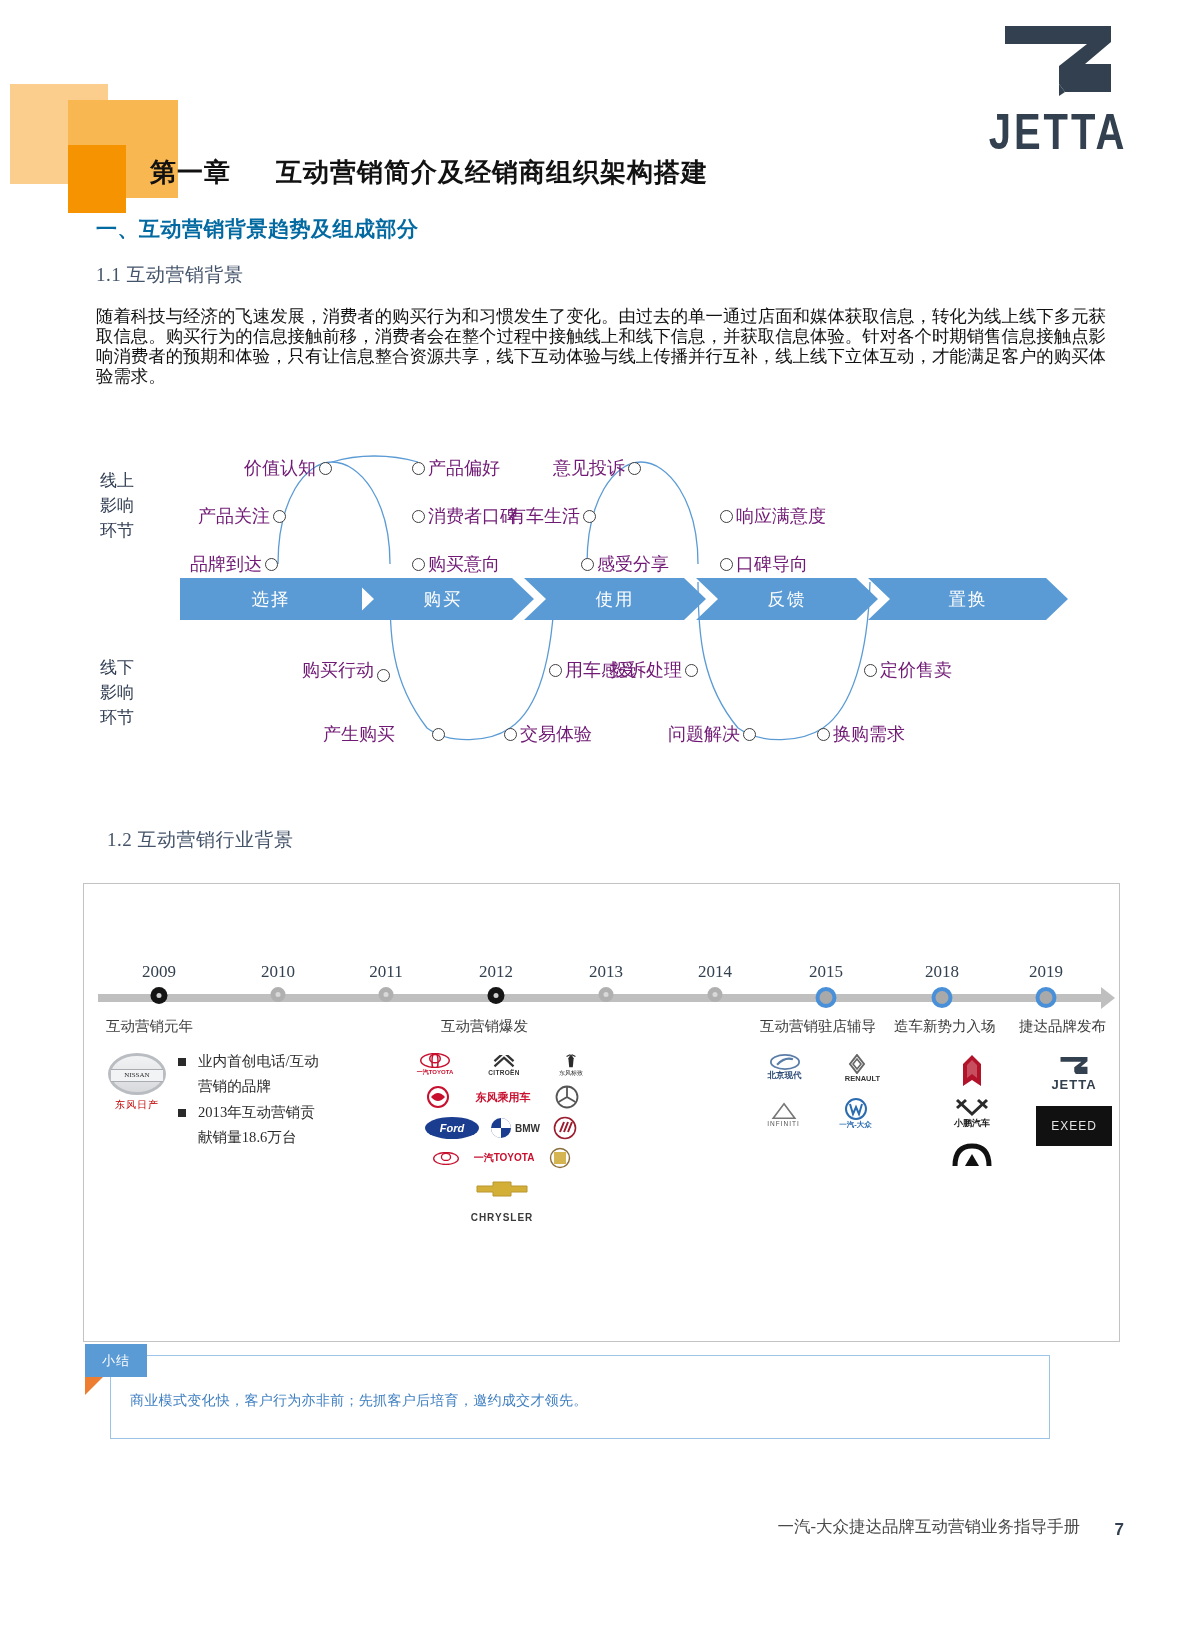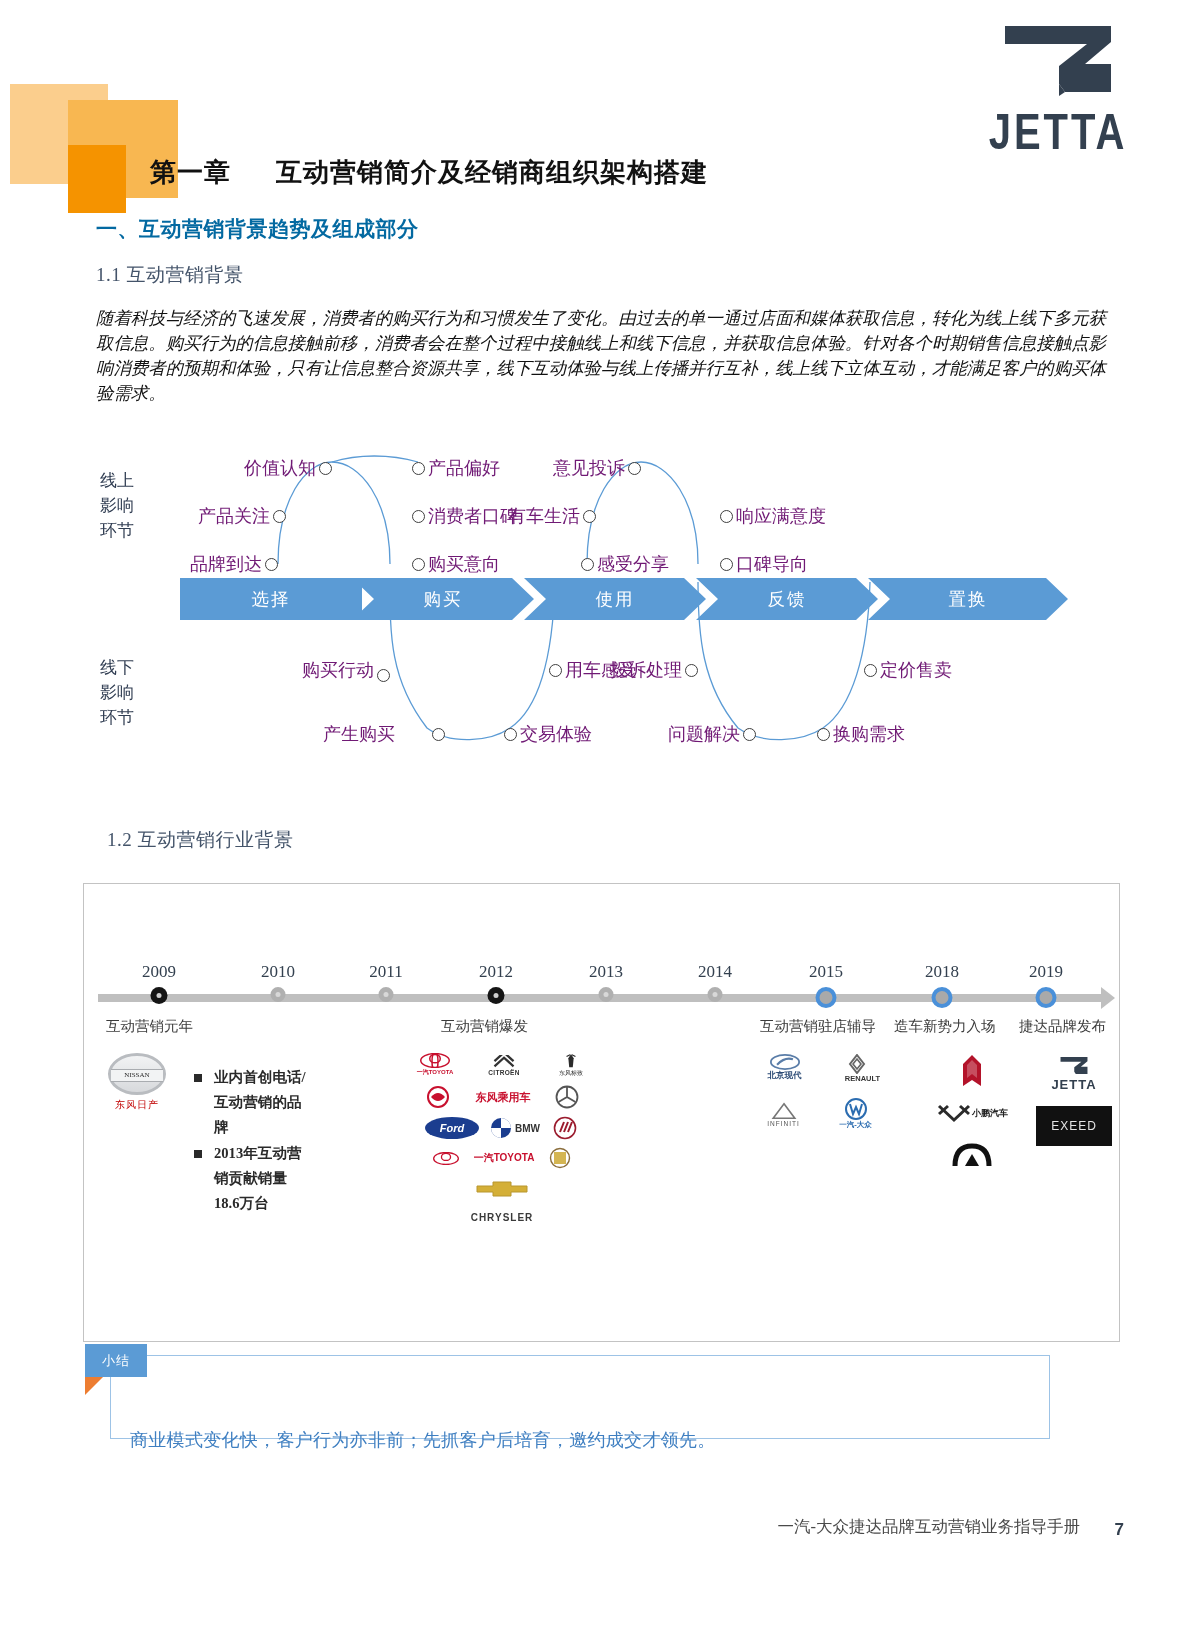--- a/index.html
+++ b/index.html
@@ -65,24 +65,23 @@
     font-size: 19px; color: #44546a; letter-spacing: .5px;
   }
   #sub-1-1 { left: 96px; top: 262px; }
   #sub-1-2 { left: 107px; top: 827px; }
 
   
   #intro-paragraph {
     position: absolute; left: 96px; top: 306px;
     width: 1010px;
     font-size: 17.4px;
-    line-height: 25px;
+    line-height: 20px;
     text-align: justify;
     color: #111;
-    font-style: italic;
   }
 
   
   #journey-diagram {
     position: absolute; left: 90px; top: 440px;
     width: 1020px; height: 330px;
   }
   .axis-label {
     position: absolute;
     font-size: 17px; line-height: 25px; color: #303d52;
@@ -191,21 +190,21 @@
   #nissan-bullets li {
     list-style: none;
     position: relative;
     font-size: 14.6px; line-height: 25px; color: #2a2a2a;
     padding-left: 20px; margin-bottom: 1px;
   }
   #nissan-bullets li::before {
     content: ''; position: absolute; left: 0; top: 9px;
     width: 8px; height: 8px; background: #2a2a2a;
   }
-  #nissan-bullets { margin:16px; padding:0;font-weight:bold; }
+  #nissan-bullets { margin:0; padding:0; }
 
   
   .logo-grid { position: absolute; }
   .lg-row { display: flex; align-items: center; justify-content: center; gap: 9px; margin-bottom: 6px; }
   .brand {
     font-family: "Liberation Sans", sans-serif;
     display:flex; align-items:center; justify-content:center;
     text-align:center;
   }
 
@@ -223,21 +222,21 @@
     border-left: 18px solid #ed7d31;
     border-bottom: 18px solid transparent;
   }
   #summary-box {
     position: absolute; left: 110px; top: 1355px;
     width: 938px; height: 82px;
     border: 1px solid #9dc3e6;
   }
   #summary-text {
     position: absolute; left: 130px; top: 1392px;
-    font-size: 18px; color: #3f7fc1; letter-spacing: .3px; margin-top: 36px;
+    font-size: 14px; color: #3f7fc1; letter-spacing: .3px;
   }
 
   
   #footer-title {
     position: absolute; right: 120px; bottom: 92px;
     font-size: 16.5px; color: #4a4a4a;
   }
   #footer-page {
     position: absolute; right: 76px; bottom: 90px;
     font-size: 17px; font-weight: 700; color: #33404f;
@@ -571,21 +570,21 @@
   <div class="logo-grid" style="left:828px; top:168px; width:120px;">
     <div class="lg-row">
       <span class="brand" style="width:46px;height:38px;">
         <svg width="26" height="34" viewBox="0 0 26 34">
             <path d="M13 1 L22 10 L22 32 L13 26 L4 32 L4 10 Z" fill="#b3132a"></path>
             <path d="M13 6 L18 11 L18 24 L13 20 L8 24 L8 11 Z" fill="#fff" opacity=".25"></path>
           </svg>
       </span>
     </div>
     <div class="lg-row" style="margin-top:6px">
-      <span class="brand" style="width:90px;height:34px;flex-direction:row;justify-content:center;">
+      <span class="brand" style="width:90px;height:34px;flex-direction:column;justify-content:center;">
         <svg width="36" height="20" viewBox="0 0 36 20">
             <path d="M3 3 L18 17 L33 3" fill="none" stroke="#2b2b2b" stroke-width="3"></path>
             <path d="M3 11 L12 3 M33 11 L24 3" stroke="#2b2b2b" stroke-width="3"></path>
           </svg>
         <span style="font-size:9px;font-weight:700;color:#222;">小鹏汽车</span>
       </span>
     </div>
     <div class="lg-row" style="margin-top:8px">
       <span class="brand" style="width:60px;height:34px;">
         <svg width="42" height="30" viewBox="0 0 42 30">

